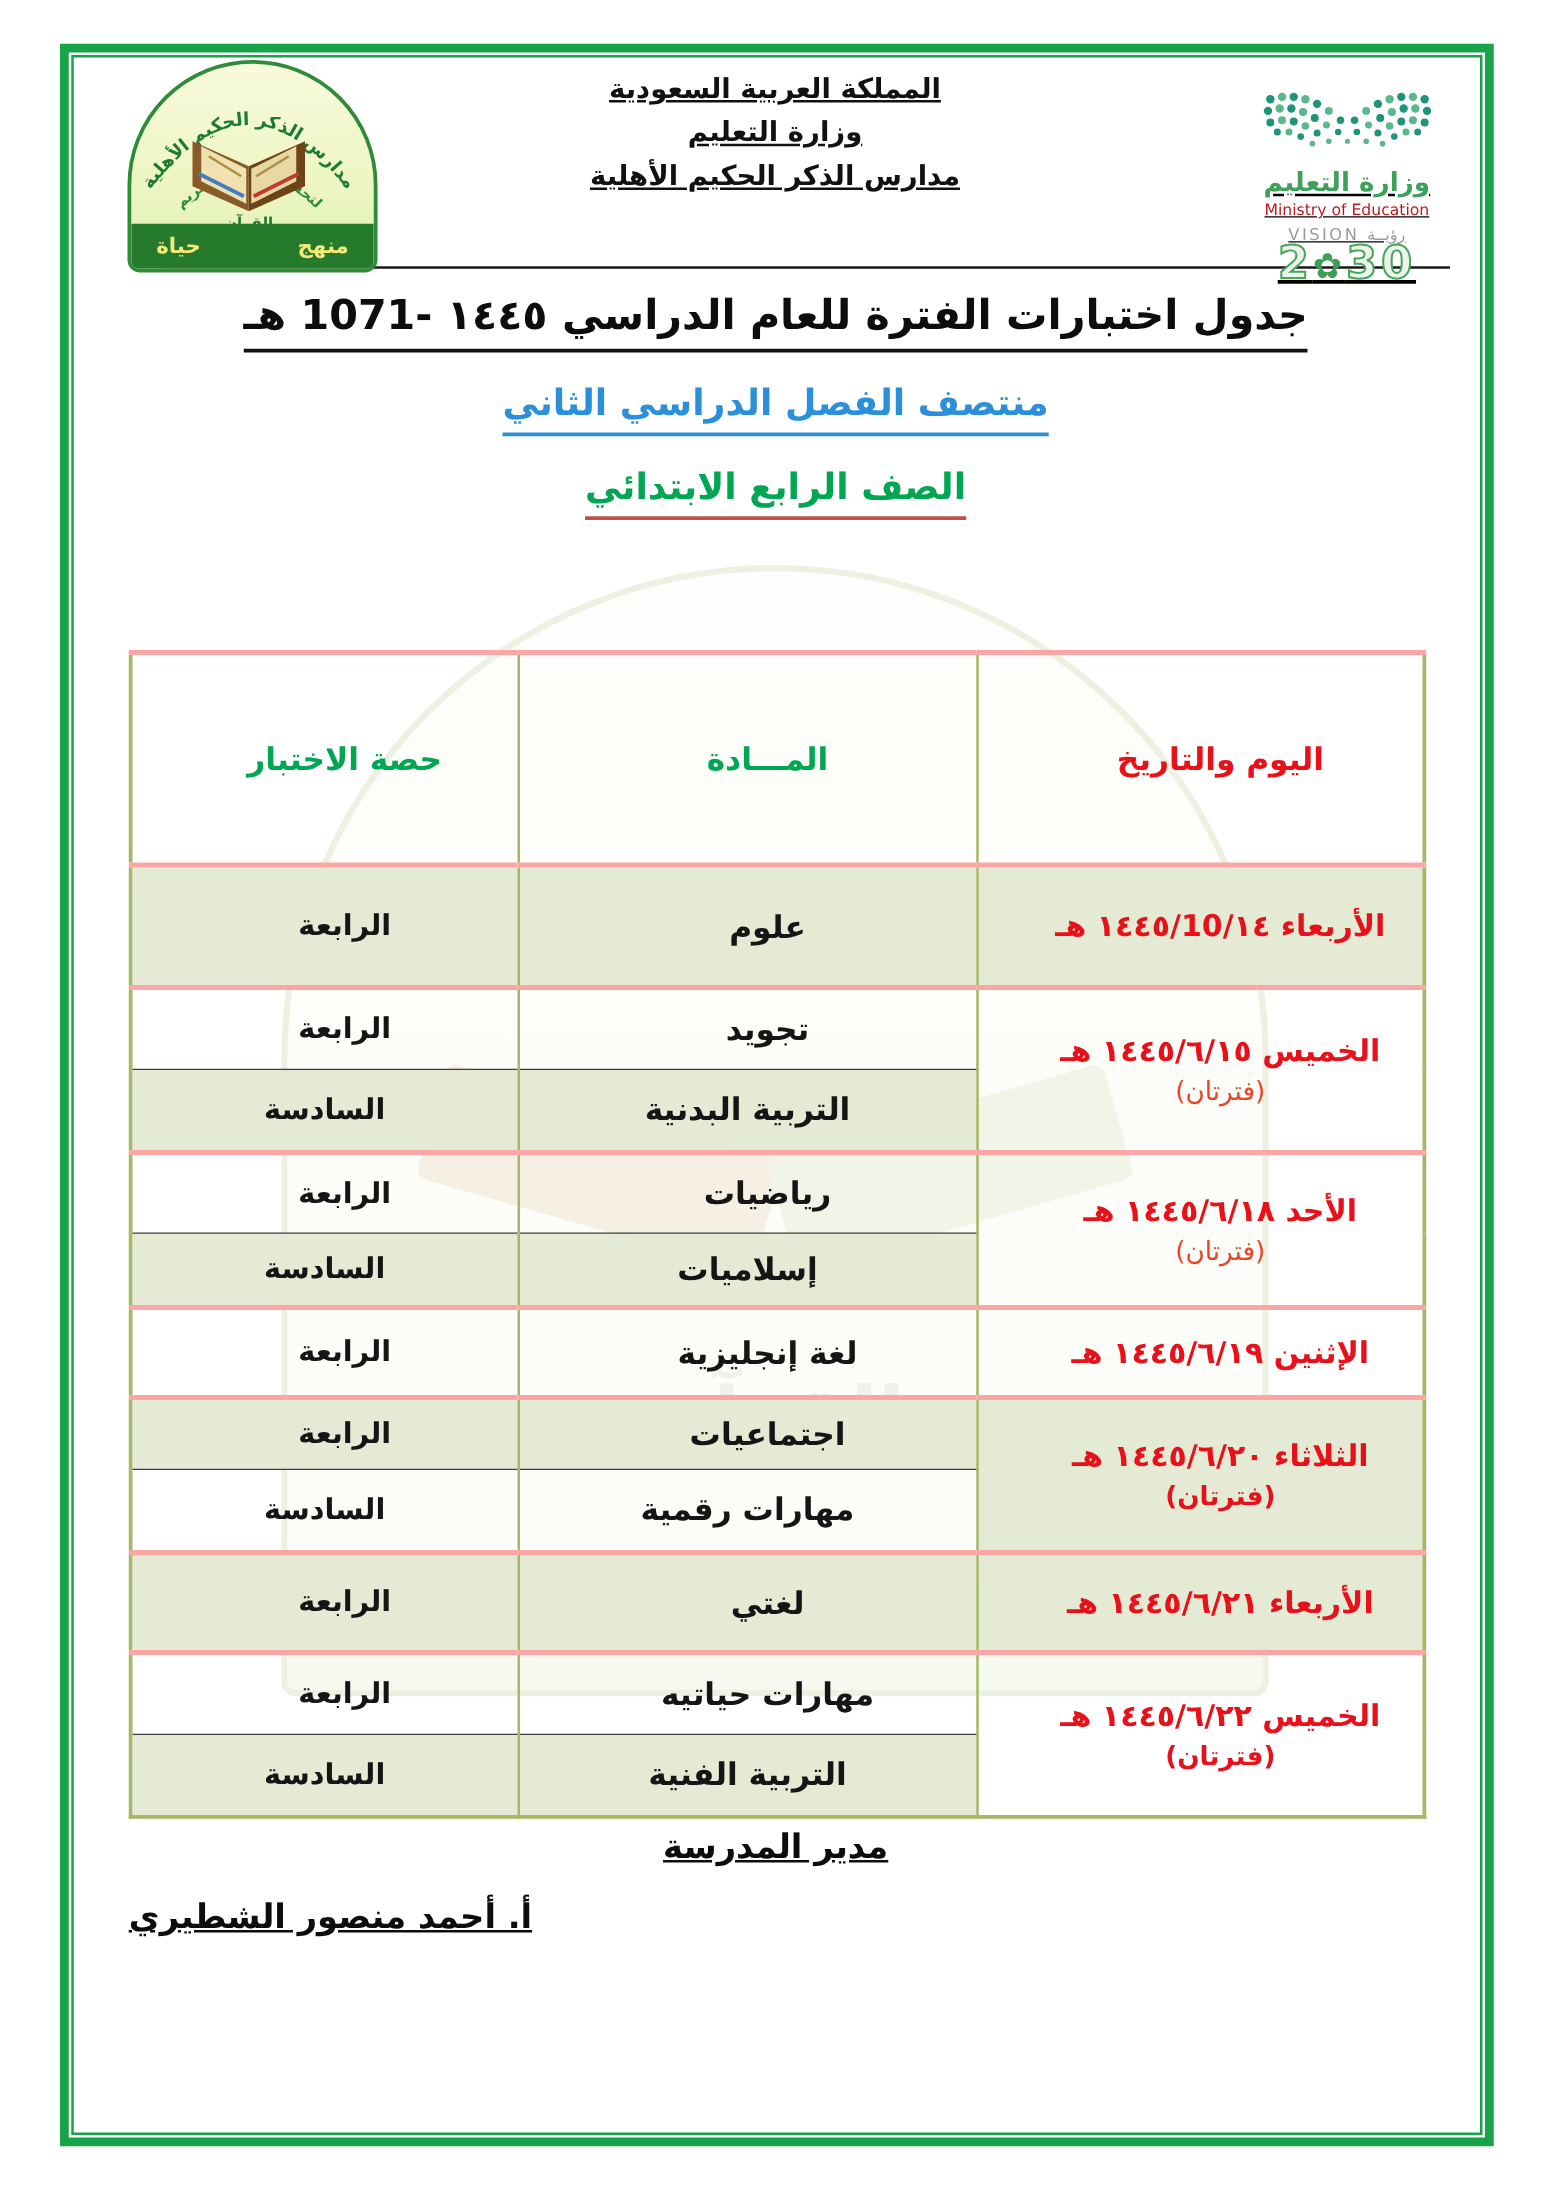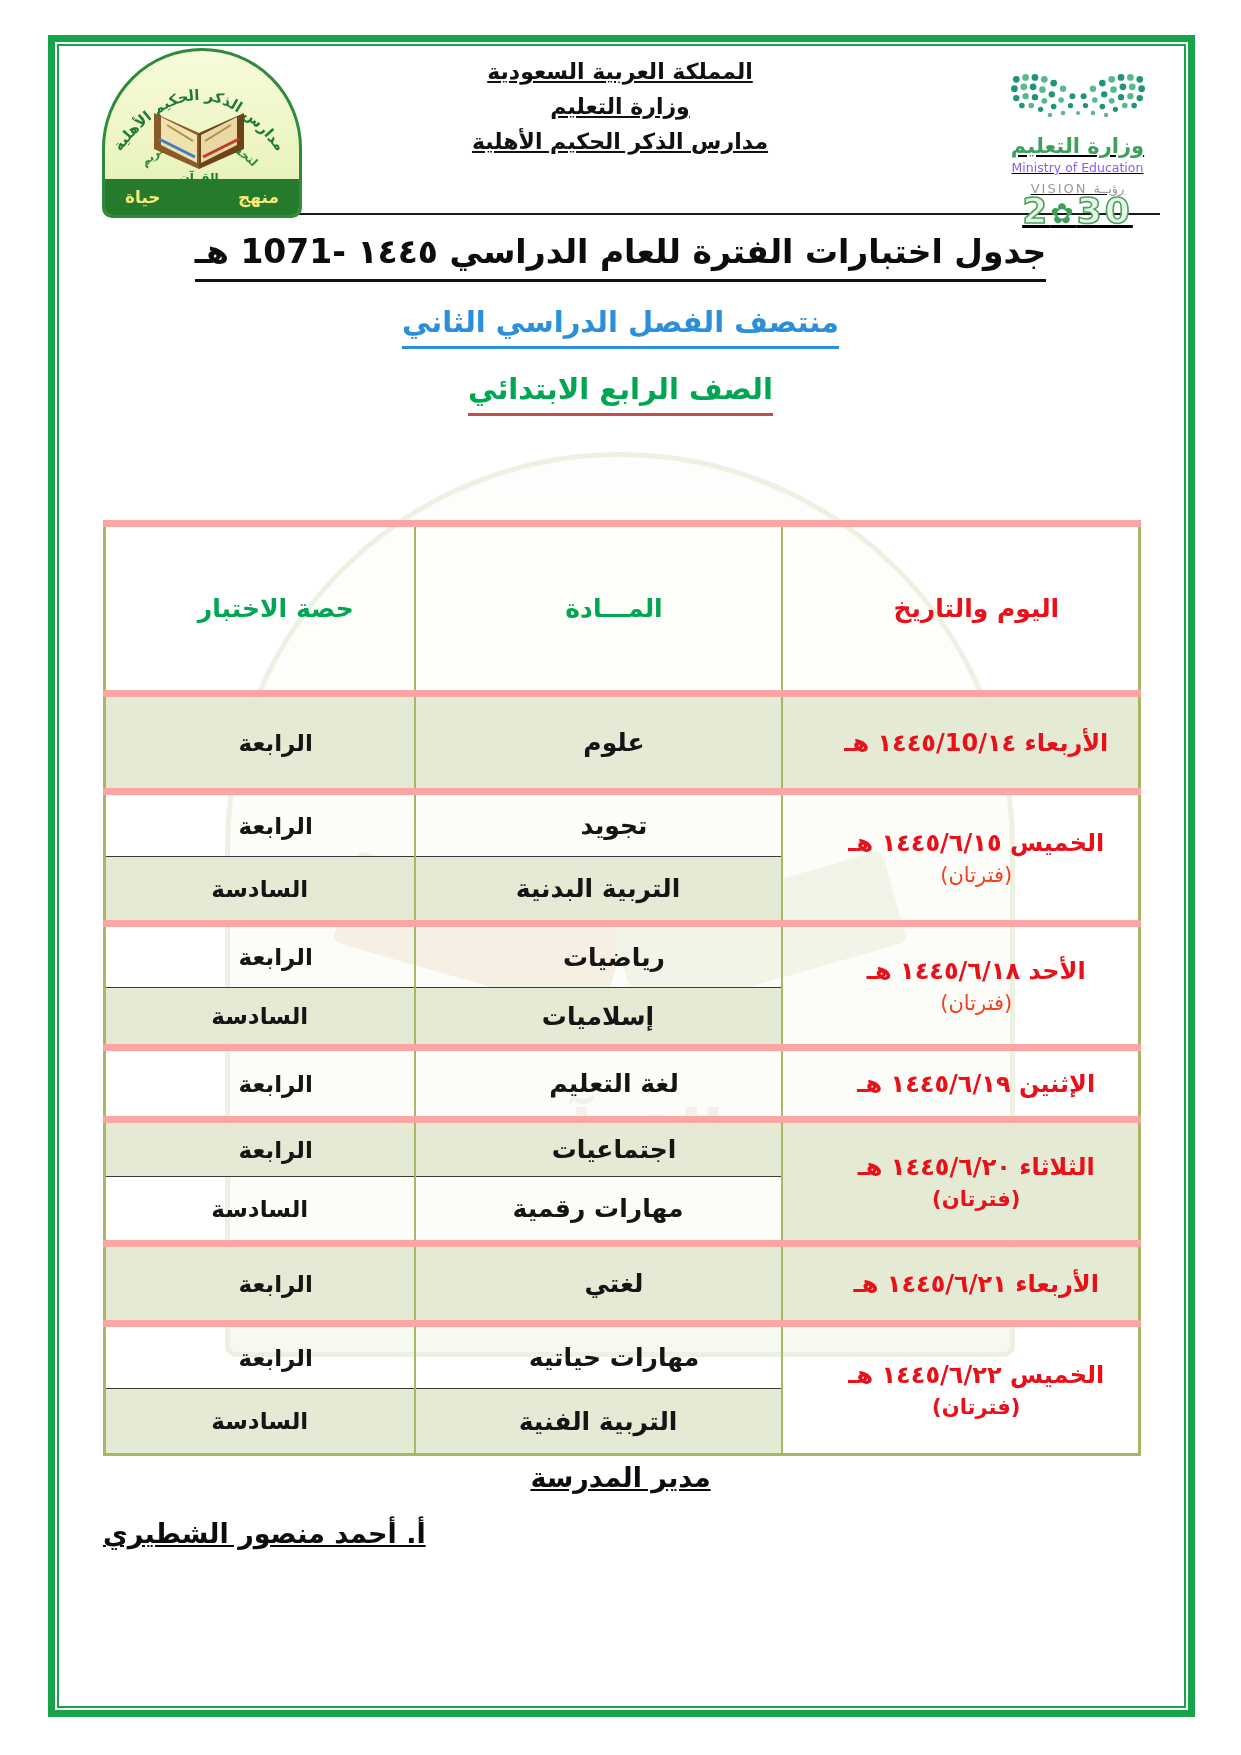--- a/index.html
+++ b/index.html
@@ -12,21 +12,21 @@
   .school-logo{left:102px;top:48px;width:200px;height:170px;z-index:3;}
   .arch{position:absolute;inset:0;border:3px solid #2e8b3a;border-radius:100px 100px 10px 10px;
     background:linear-gradient(180deg,#f8fadc 0%,#eef6c4 55%,#dff0b2 100%);overflow:hidden;}
   .arch-band{position:absolute;left:0;right:0;bottom:0;height:36px;background:#267a2b;
     display:flex;justify-content:space-between;align-items:center;padding:0 20px;}
   .arch-band span{color:#f5e97a;font-weight:bold;font-size:17px;}
   .ministry-block{left:350px;top:54px;width:540px;text-align:center;color:#111;
     font-weight:bold;font-size:22px;line-height:35px;z-index:3;}
   .moe-logo{left:975px;top:70px;width:205px;text-align:center;z-index:3;}
   .moe-ar{color:#3fa05c;font-weight:bold;font-size:21px;margin-top:2px;}
-  .moe-en{color:#8b5cf6;font-size:12.5px;margin-top:2px;}
+  .moe-en{color:#b91c1c;font-size:12.5px;margin-top:2px;}
   .vision-line{color:#9a9a9a;font-size:13px;letter-spacing:2px;margin-top:6px;}
   .vision-year{font-size:36px;font-weight:bold;letter-spacing:3px;line-height:30px;
     color:#eaf4ec;-webkit-text-stroke:1.6px #4aa457;}
   .vision-year .rosette{color:#3c9e57;-webkit-text-stroke:0;font-size:28px;}
   .sep-line{left:130px;top:213px;width:1030px;height:2px;background:#1a1a1a;z-index:2;}
   
   .title-row{left:0;top:232px;width:1241px;text-align:center;z-index:3;}
   .doc-title{display:inline-block;font-size:33px;font-weight:bold;color:#0d0d0d;
     border-bottom:3px solid #111;padding-bottom:8px;}
   .term-row{left:0;top:305px;width:1241px;text-align:center;z-index:3;}
@@ -47,21 +47,21 @@
     transform:rotate(-16deg);border-radius:8px;}
   .wm-text2{position:absolute;top:640px;left:0;right:0;text-align:center;font-size:64px;
     font-weight:bold;color:#9ab584;}
   .wm-band{position:absolute;left:0;right:0;bottom:0;height:85px;background:#c9dc9e;}
   
   .exam-table{left:103px;top:520px;width:1035px;border-collapse:collapse;table-layout:fixed;
     z-index:2;position:absolute;}
   .exam-table td,.exam-table th{border-left:2px solid #a4b865;border-right:2px solid #a4b865;
     padding:0;text-align:center;vertical-align:middle;overflow:hidden;}
   .exam-table{border:3px solid #a4b865;}
-  tr.group-start td,tr.header-row th{border-top:7px solid #fca5a5;padding-left:32px;}
+  tr.group-start td,tr.header-row th{border-top:4px solid #fca5a5;padding-left:32px;}
   tr.intra td{border-top:1.5px solid #3a3a3a;}
   .shaded{background:rgba(227,232,209,0.92);}
   .th-day{color:#e8111a;font-size:25px;font-weight:bold;}
   .th-subject,.th-period{color:#00a651;font-size:25px;font-weight:bold;}
   .cell-subject{font-size:25px;font-weight:bold;color:#151515;}
   .cell-period{font-size:23px;font-weight:bold;color:#151515;}
   .date-line{font-size:24px;font-weight:bold;color:#e8111a;line-height:34px;}
   .note-line{font-size:21px;line-height:30px;}
   .note-bold{font-weight:bold;color:#e8111a;}
   .note-light{font-weight:500;color:#f04324;}
@@ -242,21 +242,21 @@
         <td class="cell-period">الرابعة</td>
       </tr>
       <tr class="intra" style="height: 60px;">
         <td class="cell-subject shaded">إسلاميات</td>
         <td class="cell-period shaded">السادسة</td>
       </tr>
       <tr class="group-start" style="height: 72px;">
         <td rowspan="1" class="date-cell">
           <div class="date-line">الإثنين ١٤٤٥/٦/١٩ هـ</div>
         </td>
-        <td class="cell-subject">لغة التعليم</td>
+        <td class="cell-subject">لغة إنجليزية</td>
         <td class="cell-period">الرابعة</td>
       </tr>
       <tr class="group-start" style="height: 57px;">
         <td rowspan="2" class="date-cell shaded">
           <div class="date-line">الثلاثاء ١٤٤٥/٦/٢٠ هـ</div>
           <div class="note-line note-bold">(فترتان)</div>
         </td>
         <td class="cell-subject shaded">اجتماعيات</td>
         <td class="cell-period shaded">الرابعة</td>
       </tr>

